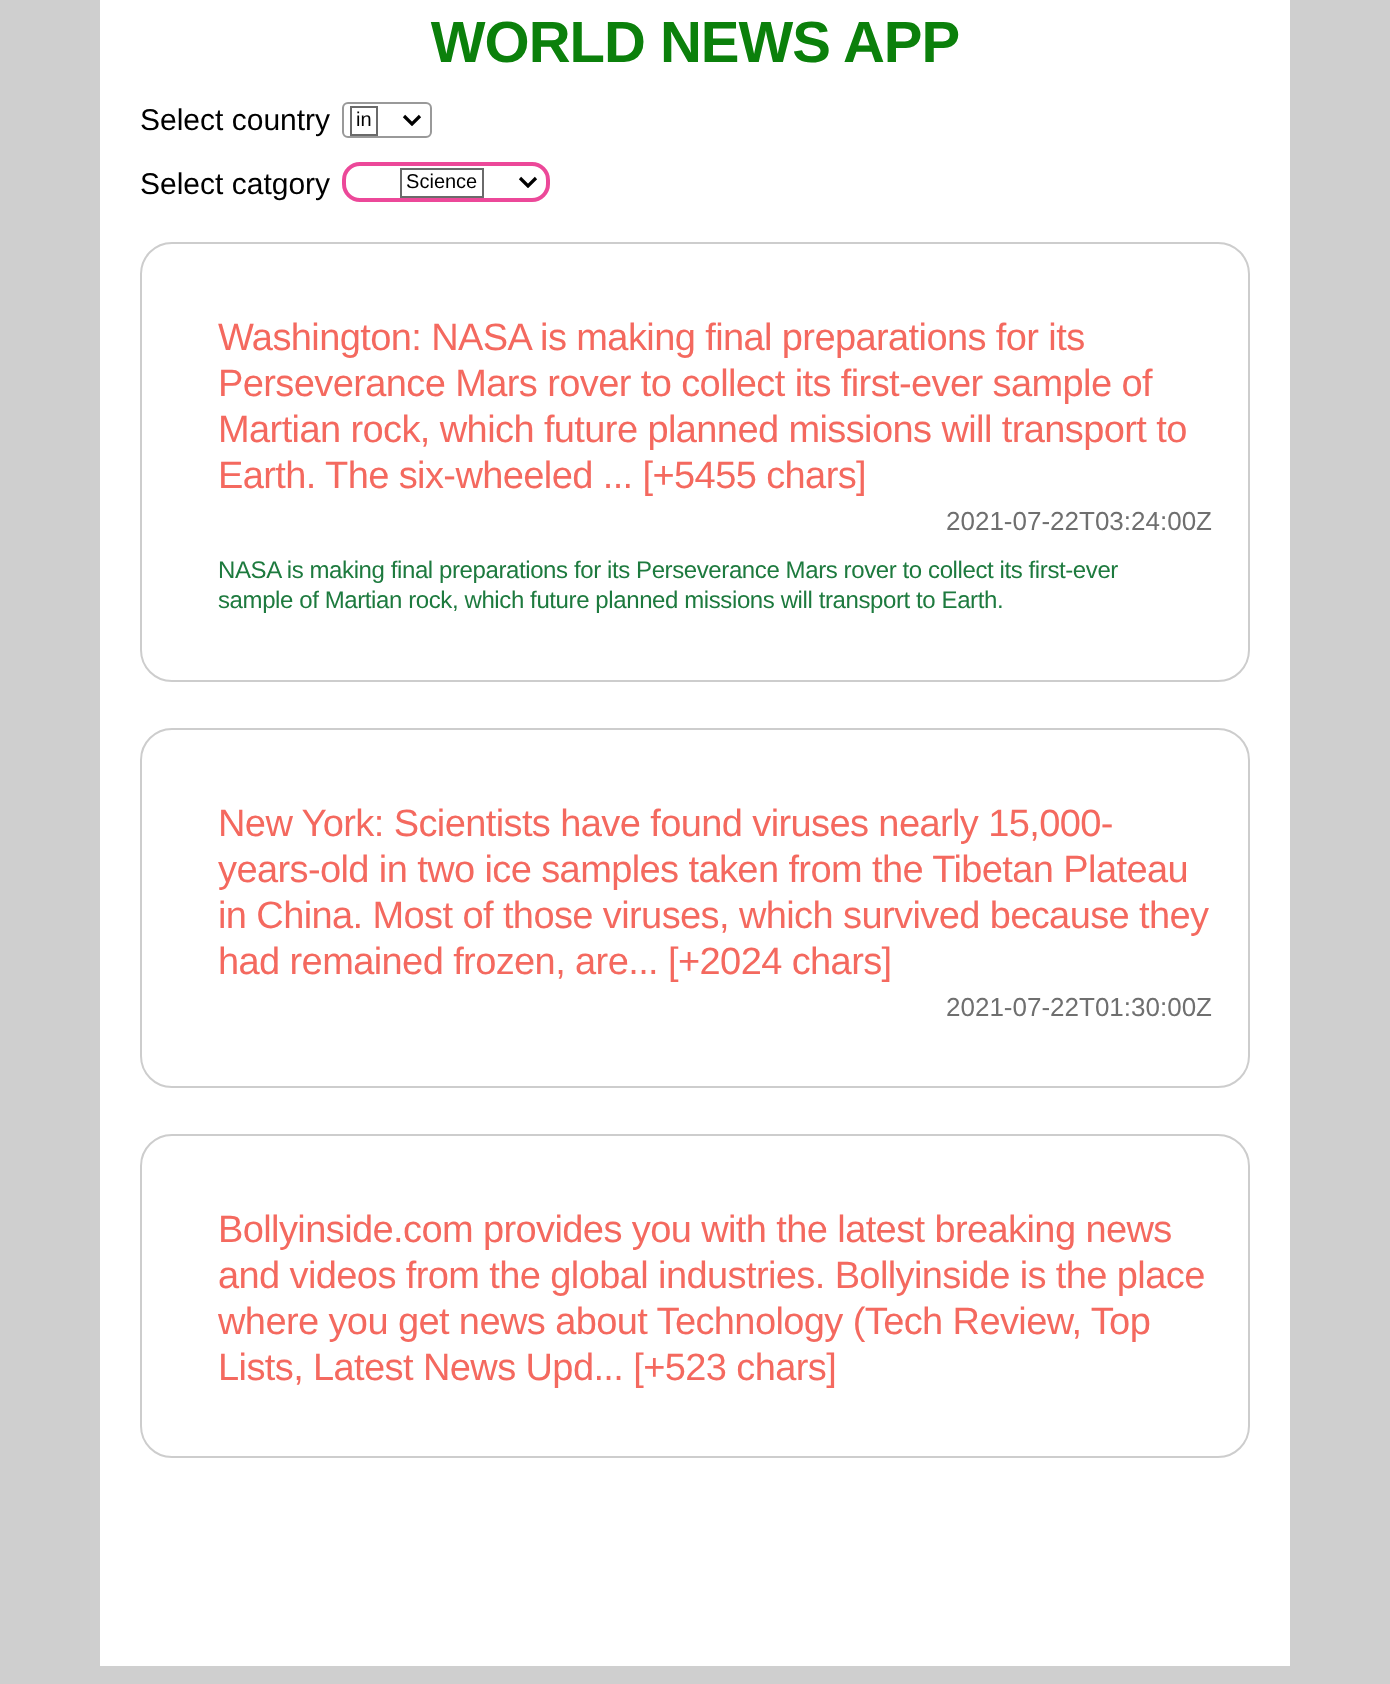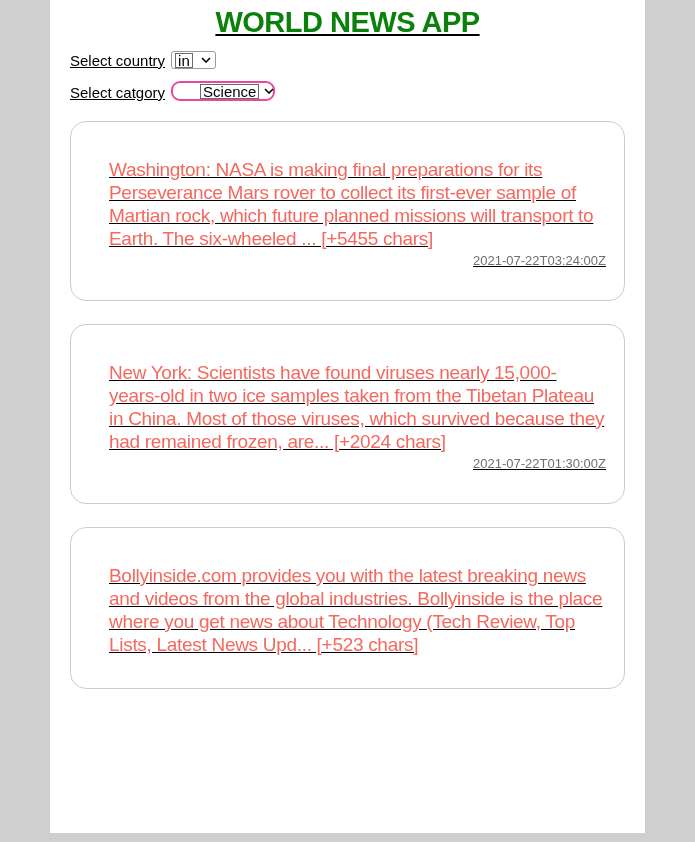--- a/index.html
+++ b/index.html
@@ -10,21 +10,20 @@
     position: relative;
     overflow: hidden;
   }
   .page {
     position: absolute;
     left: 50px;
     top: 0;
     width: 595px;
     height: 833px;
     background: var(--page-bg, #ffffff);
-    text-decoration: underline;
   }
   .page-title {
     padding-top: 6px;
     text-align: center;
     font-size: 29px;
     font-weight: 800;
     color: var(--header-green, #0b800b);
     letter-spacing: -0.5px;
   }
   .controls {
@@ -41,21 +40,21 @@
   .control-row .label { margin-right: 6px; }
   .select {
     display: inline-flex;
     align-items: center;
     justify-content: space-between;
     background: #fff;
     border: 1px solid #999;
     border-radius: 3px;
     height: 18px;
     padding: 0 4px;
-    font-size: 15px;
+    font-size: 10px;
     cursor: default;
   }
   .select .value {
     outline: 1px solid #6a6a6a;
     outline-offset: 0;
     padding: 0 2px;
     line-height: 13px;
   }
   .select .chevron { margin-left: 6px; display: inline-flex; }
   .select-country { width: 45px; }
@@ -129,20 +128,21 @@
             </svg>
         </span>
       </span>
     </div>
   </div>
 
   <div class="articles">
   <div class="card">
     <div class="card-title">Washington: NASA is making final preparations for its Perseverance Mars rover to collect its first-ever sample of Martian rock, which future planned missions will transport to Earth. The six-wheeled ... [+5455 chars]</div>
     <div class="card-timestamp">2021-07-22T03:24:00Z</div>
+    <div class="card-description">NASA is making final preparations for its Perseverance Mars rover to collect its first-ever sample of Martian rock, which future planned missions will transport to Earth.</div>
   </div>
 
   <div class="card">
     <div class="card-title">New York: Scientists have found viruses nearly 15,000-years-old in two ice samples taken from the Tibetan Plateau in China. Most of those viruses, which survived because they had remained frozen, are... [+2024 chars]</div>
     <div class="card-timestamp">2021-07-22T01:30:00Z</div>
   </div>
 
   <div class="card">
     <div class="card-title">Bollyinside.com provides you with the latest breaking news and videos from the global industries. Bollyinside is the place where you get news about Technology (Tech Review, Top Lists, Latest News Upd... [+523 chars]</div>
   </div>

